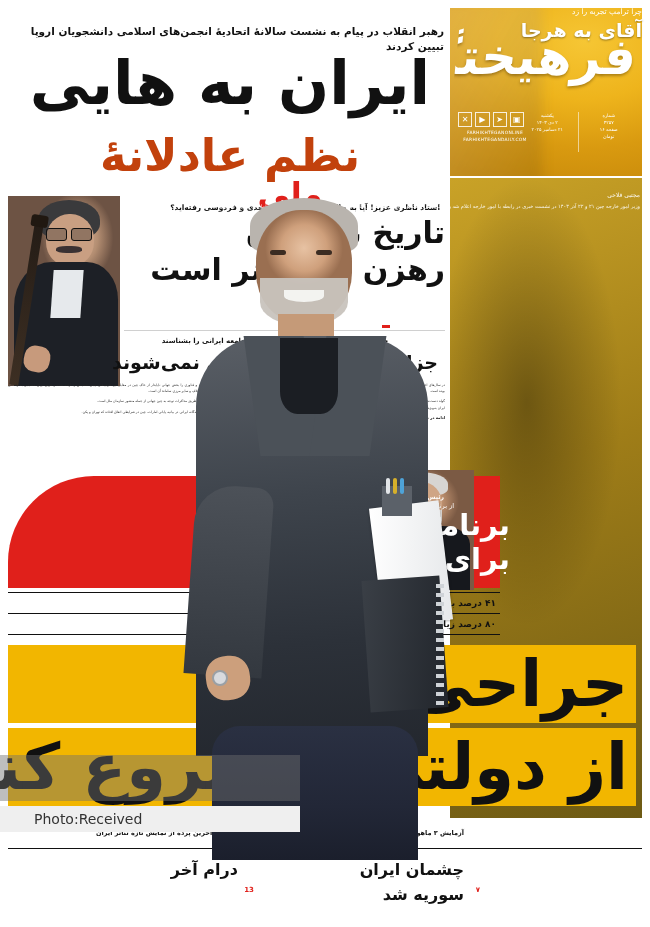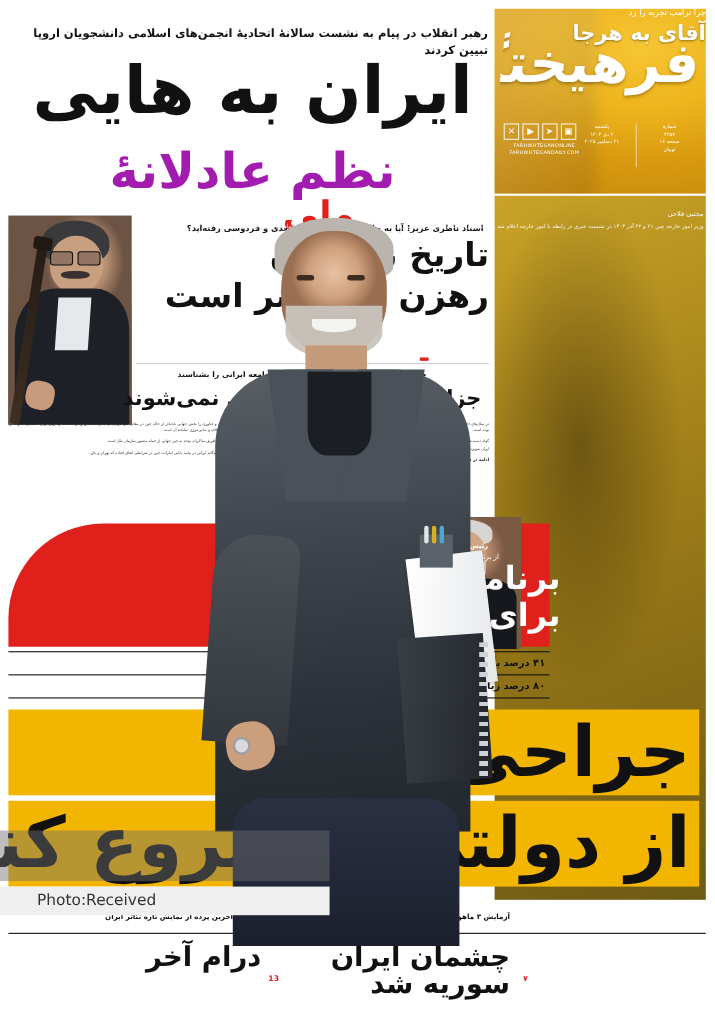--- a/index.html
+++ b/index.html
@@ -87,21 +87,21 @@
     position:absolute;top:24px;right:206px;left:16px;
     font-size:10.5px;line-height:15px;color:#111;text-align:right;font-weight:bold;
   }
   .top-h1{
     position:absolute;top:40px;right:200px;left:10px;height:88px;
     font-size:60px;line-height:86px;font-weight:bold;color:#111;
     text-align:center;white-space:nowrap;letter-spacing:-2px;
   }
   .top-h2{
     position:absolute;top:128px;right:200px;left:10px;height:58px;
-    font-size:45px;line-height:56px;font-weight:bold;color:#a21caf;
+    font-size:45px;line-height:56px;font-weight:bold;color:#c2410c;
     text-align:center;white-space:nowrap;letter-spacing:-1px;
   }
   .top-h3{
     position:absolute;top:176px;right:315px;width:90px;height:36px;
     font-size:32px;line-height:36px;font-weight:bold;color:#e0201b;text-align:center;
   }
   .quotemark{
     position:absolute;top:30px;right:228px;color:#e9e9e9;
     font-size:70px;line-height:60px;font-weight:bold;z-index:-1;
   }
@@ -313,21 +313,21 @@
   }
 
   
   .strip-rule{position:absolute;top:848px;right:8px;left:8px;height:1px;background:#111;}
   .bot{position:absolute;top:828px;right:8px;left:8px;height:92px;}
   .bot-item{position:absolute;top:0;}
   .bot-item.one{right:178px;width:220px;}
   .bot-item.two{right:404px;width:230px;}
   .bot-kicker{font-size:6.5px;line-height:11px;color:#111;text-align:right;font-weight:bold;}
   .bot-head{
-    margin-top:18px;font-size:25px;line-height:25px;font-weight:bold;color:#111;
+    margin-top:18px;font-size:16px;line-height:25px;font-weight:bold;color:#111;
     white-space:nowrap;letter-spacing:-.5px;
   }
   .bot-head span{display:block;}
   .bot-num{
     position:absolute;top:58px;font-size:7px;color:#e0201b;font-weight:bold;
   }
   .bot-item.one .bot-num{right:-16px;}
   .bot-item.two .bot-num{right:-16px;}
 </style>
 </head>

